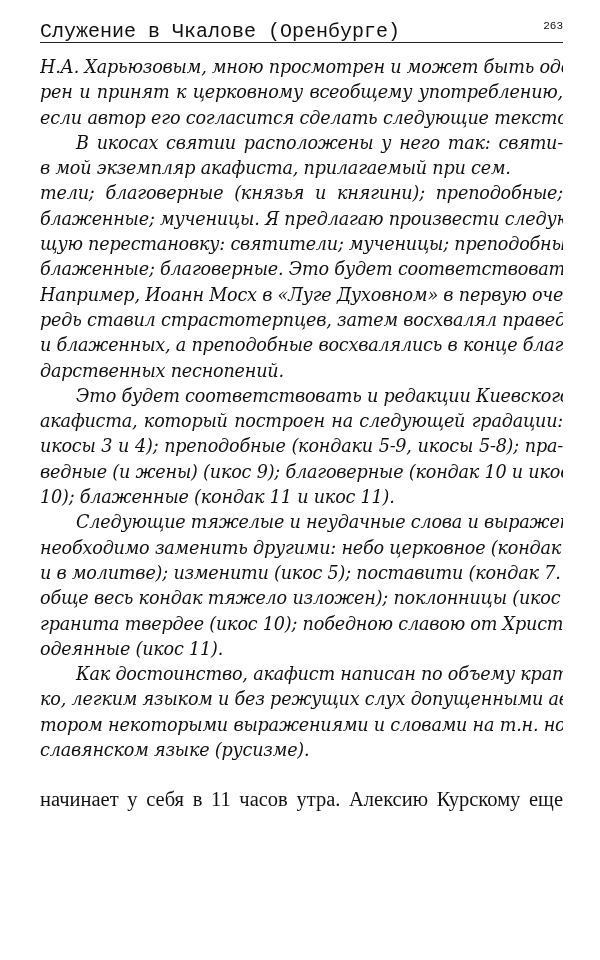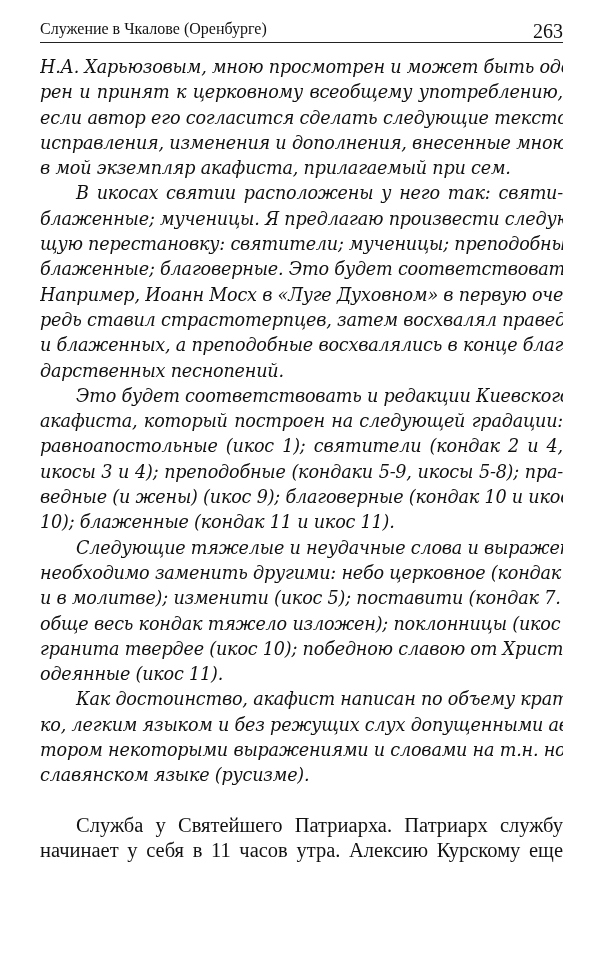--- a/index.html
+++ b/index.html
@@ -1,19 +1,19 @@
 <!DOCTYPE html>
 <html><head>
 <meta charset="utf-8">
 <style>
   html, body { margin:0; padding:0; background:#fff; }
   body { width:600px; height:960px; position:relative; overflow:hidden; color:#111; font-family:"DejaVu Serif", serif; }
   .header { position:absolute; left:40px; top:16px; width:523px; height:26px; border-bottom:1.5px solid #222; }
-  .header .title { position:absolute; left:0; top:4px; font-family:Liberation Serif, serif; font-size:16px; }
-  .header .pageno { position:absolute; right:0; top:4px; font-family:Liberation Serif, serif; font-size:20px;margin-left:8px; }
+  .header .title { position:absolute; left:0; top:4px; font-family:Liberation Mono, monospace; font-size:20px; }
+  .header .pageno { position:absolute; right:0; top:4px; font-family:Liberation Mono, monospace; font-size:11px;margin-left:8px; }
   .body { position:absolute; left:40px; top:55px; width:523px; }
   .line { height:25.3px; line-height:25.3px; font-size:19px; white-space:nowrap; text-align:justify; text-align-last:justify; overflow:hidden; }
   .line.last { text-align-last:left; }
   .italic { font-family:"DejaVu Serif", serif; font-style:italic; font-size:17.6px; letter-spacing:-0.2px; }
   .roman { font-family:"Liberation Serif", serif; font-size:20.5px; }
   .indent { padding-left:36px; }
   .gap { height:24px; }
 </style>
 </head>
 <body>
@@ -21,45 +21,43 @@
 <div class="header">
   <span class="title">Служение в Чкалове (Оренбурге)</span>
   <span class="pageno">263</span>
 </div>
 
 <div class="body">
   <div id="italic-block">
       <div class="line italic">Н.А. Харьюзовым, мною просмотрен и может быть одоб-</div>
       <div class="line italic">рен и принят к церковному всеобщему употреблению,</div>
       <div class="line italic">если автор его согласится сделать следующие текстовые</div>
-      <div class="line italic">исправления, изменения и дополнения, внесенные мною</div>
+      <div class="line italic indent">В икосах святии расположены у него так: святи-</div>
       <div class="line italic last">в мой экземпляр акафиста, прилагаемый при сем.</div>
-      <div class="line italic indent">В икосах святии расположены у него так: святи-</div>
+      <div class="line italic">тели; благоверные (князья и княгини); преподобные;</div>
       <div class="line italic">блаженные; мученицы. Я предлагаю произвести следую-</div>
       <div class="line italic">щую перестановку: святители; мученицы; преподобные;</div>
       <div class="line italic">блаженные; благоверные. Это будет соответствовать</div>
       <div class="line italic">Например, Иоанн Мосх в «Луге Духовном» в первую оче-</div>
       <div class="line italic">редь ставил страстотерпцев, затем восхвалял праведных</div>
       <div class="line italic">и блаженных, а преподобные восхвалялись в конце благо-</div>
       <div class="line italic last">дарственных песнопений.</div>
       <div class="line italic indent">Это будет соответствовать и редакции Киевского</div>
       <div class="line italic">акафиста, который построен на следующей градации:</div>
-      <div class="line italic">равноапостольные (икос 1); святители (кондак 2 и 4,</div>
       <div class="line italic">икосы 3 и 4); преподобные (кондаки 5-9, икосы 5-8); пра-</div>
       <div class="line italic">ведные (и жены) (икос 9); благоверные (кондак 10 и икос</div>
       <div class="line italic last">10); блаженные (кондак 11 и икос 11).</div>
       <div class="line italic indent">Следующие тяжелые и неудачные слова и выражения</div>
       <div class="line italic">необходимо заменить другими: небо церковное (кондак 5</div>
       <div class="line italic">и в молитве); изменити (икос 5); поставити (кондак 7. Во-</div>
       <div class="line italic">обще весь кондак тяжело изложен); поклонницы (икос 9);</div>
       <div class="line italic">гранита твердее (икос 10); победною славою от Христа</div>
       <div class="line italic last">одеянные (икос 11).</div>
       <div class="line italic indent">Как достоинство, акафист написан по объему крат-</div>
       <div class="line italic">ко, легким языком и без режущих слух допущенными ав-</div>
       <div class="line italic">тором некоторыми выражениями и словами на т.н. ново-</div>
       <div class="line italic last">славянском языке (русизме).</div>
     </div>
   <div class="gap"></div>
   <div id="roman-block">
-      <div class="line roman indent">Служба у Святейшего Патриарха. Патриарх службу</div>
       <div class="line roman">начинает у себя в 11 часов утра. Алексию Курскому еще</div>
     </div>
 </div>
 
 </body></html>

